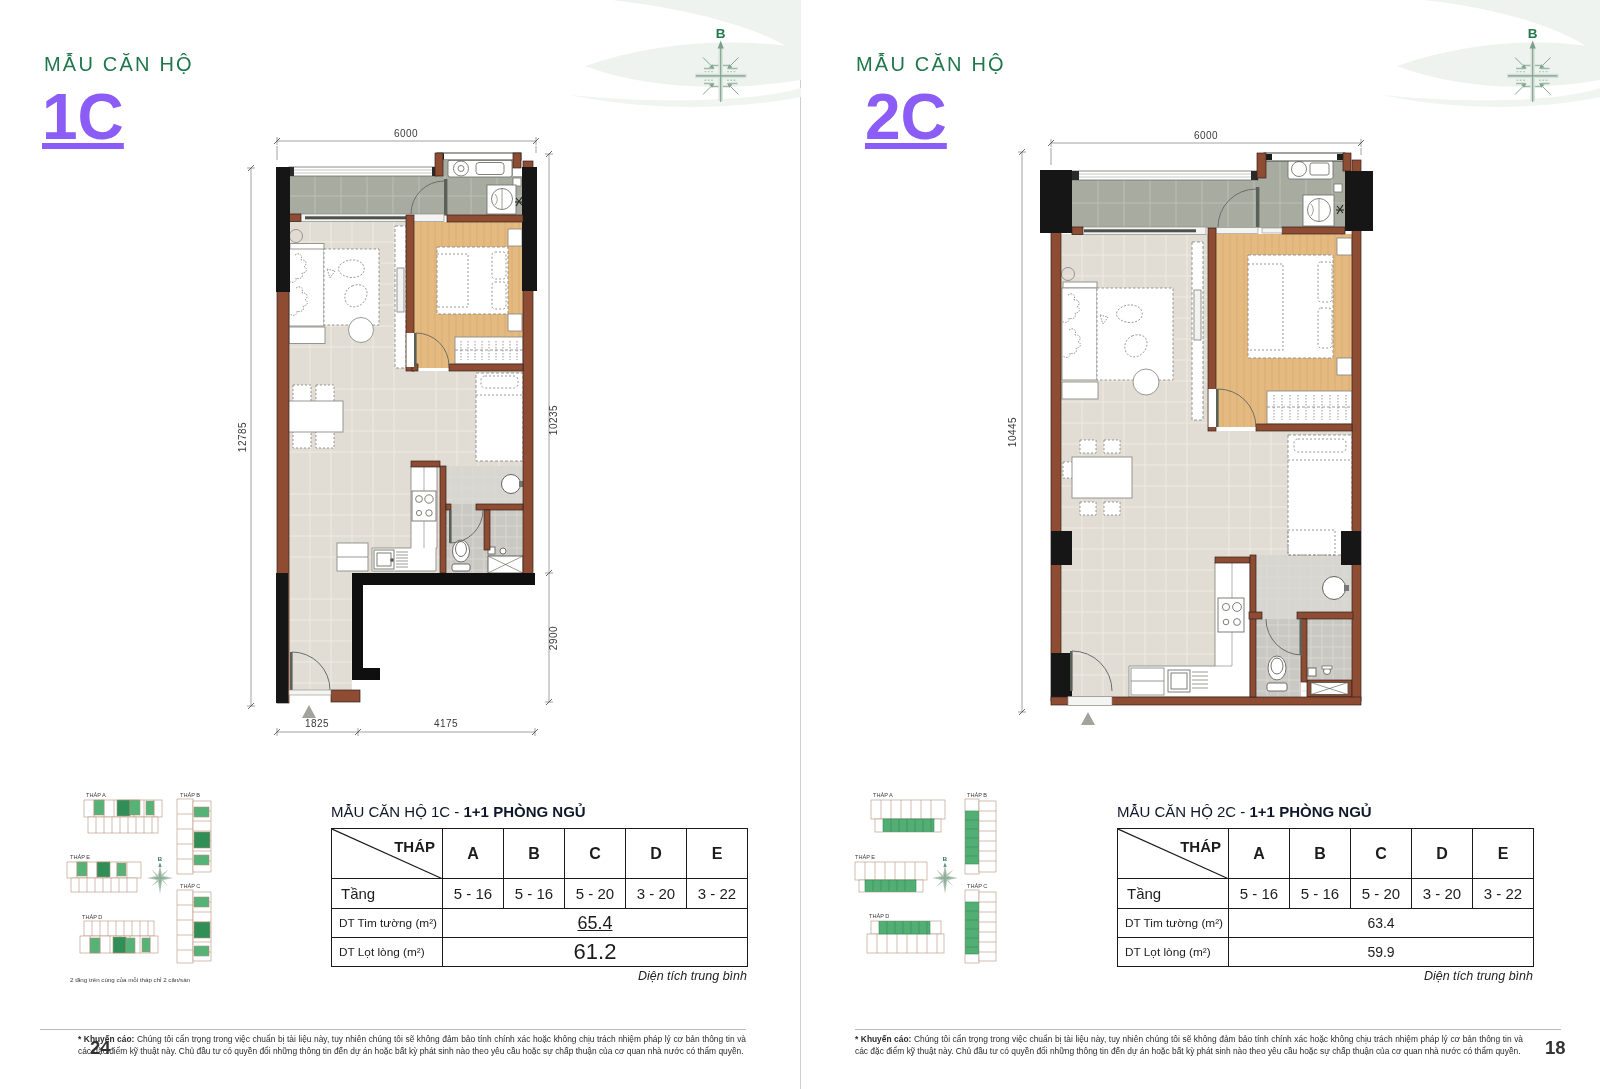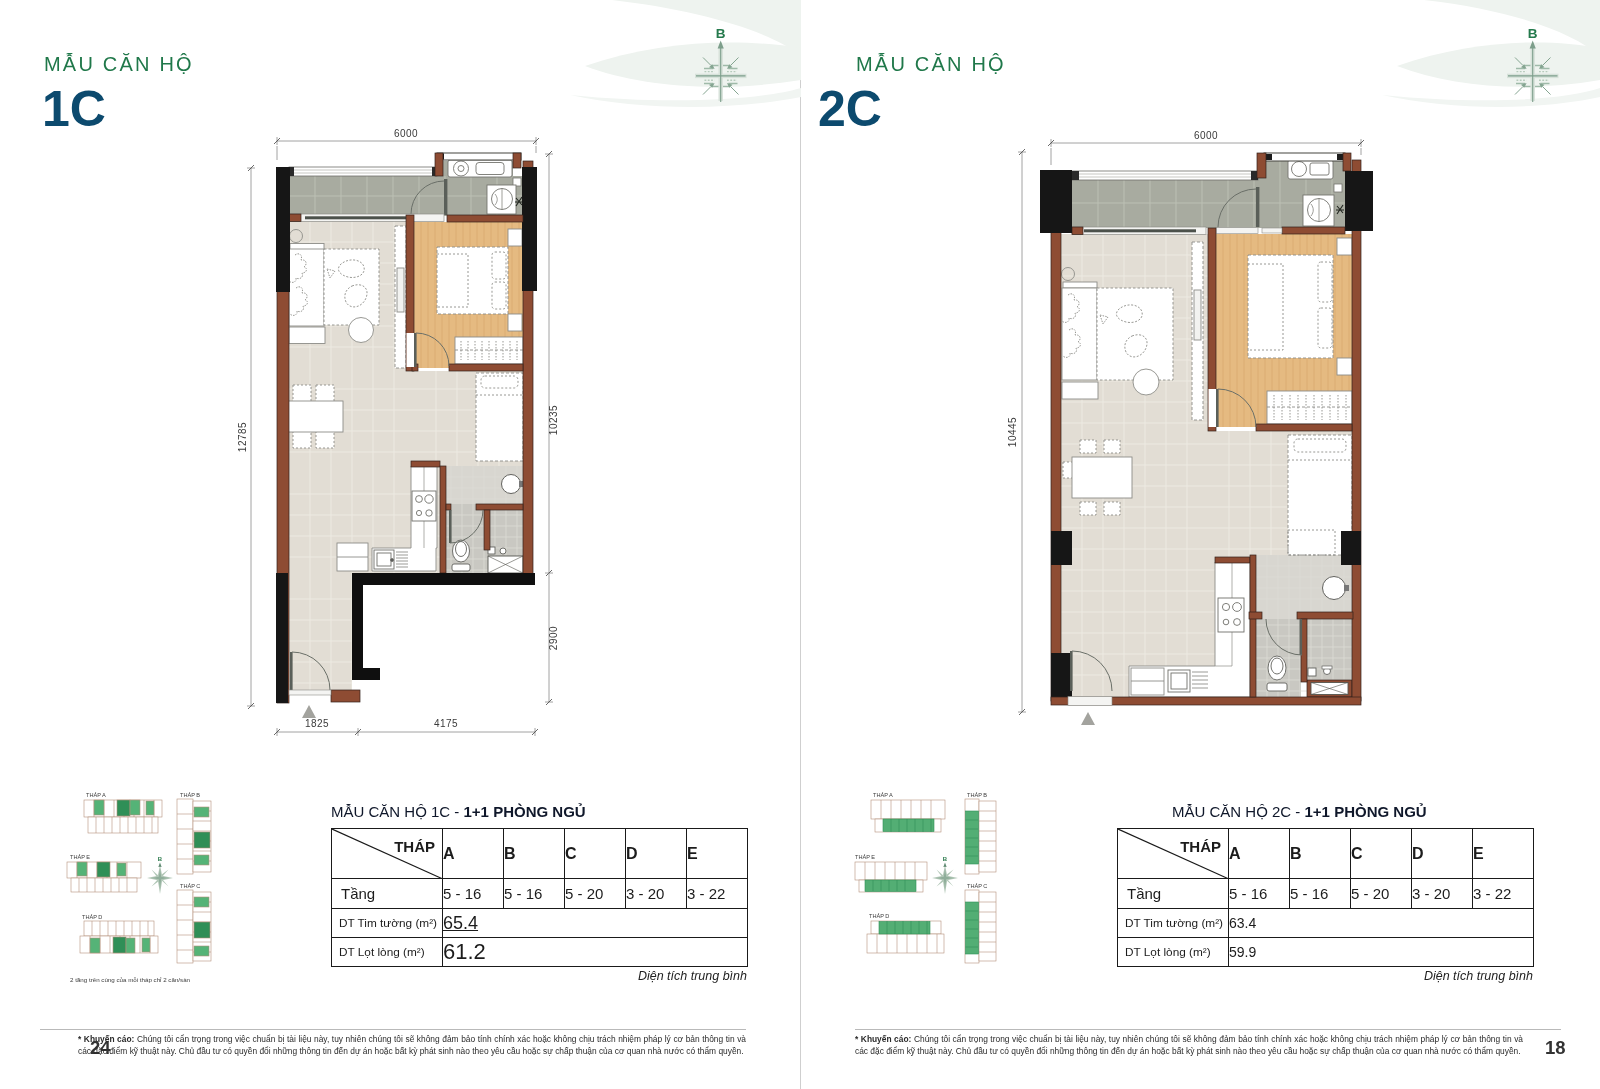--- a/index.html
+++ b/index.html
@@ -1,25 +1,25 @@
 <!DOCTYPE html>
 <html lang="vi"><head>
 <meta charset="utf-8">
 <title>Mau can ho</title>
 <style>
   html,body{margin:0;padding:0;}
   body{width:1600px;height:1089px;position:relative;background:#ffffff;
        font-family:"Liberation Sans", sans-serif;overflow:hidden;}
   .abs{position:absolute;}
   .ttl{color:#20784a;font-size:20px;letter-spacing:2.2px;font-weight:500;}
-  .code{color:#0c4a6e;font-size:50px;font-weight:700;}
+  .code{color:#8b5cf6;font-size:64px;font-weight:700;text-decoration:underline;}
   .tblhead{font-size:15px;color:#0f172a;}
   .tblhead b{font-weight:700;}
   table.spec{border-collapse:collapse;table-layout:fixed;}
-  table.spec td{border:1.2px solid #1a1a1a;color:#1c1c1c;text-align:left;vertical-align:middle;padding:0;white-space:nowrap;overflow:hidden;}
+  table.spec td{border:1.2px solid #1a1a1a;color:#1c1c1c;text-align:center;vertical-align:middle;padding:0;white-space:nowrap;overflow:hidden;}
   .dtbr{font-style:italic;font-size:12.5px;color:#222;}
   .disc{font-size:8.4px;color:#2a2a2a;line-height:1.45;letter-spacing:0;}
   .pgnum{font-size:18.5px;font-weight:700;color:#333;}
   .hr{position:absolute;height:1px;background:#b9b9b9;}
 </style>
 </head>
 <body>
 
 <div class="abs" style="left:800px;top:0;width:1px;height:1089px;background:#cfcfcf;"></div>
 
@@ -461,21 +461,21 @@
 <div class="abs disc" style="left:78px;top:1033px;width:668px;text-align:justify;"><b>* Khuyến cáo:</b> Chúng tôi cẩn trọng trong việc chuẩn bị tài liệu này, tuy nhiên chúng tôi sẽ không đảm bảo tính chính xác hoặc không chịu trách nhiệm pháp lý cơ bản thông tin và các đặc điểm kỹ thuật này. Chủ đầu tư có quyền đổi những thông tin đến dự án hoặc bất kỳ phát sinh nào theo yêu cầu hoặc sự chấp thuận của cơ quan nhà nước có thẩm quyền.</div>
 
 <svg class="abs" style="left:1357px;top:0;" width="243" height="120" viewBox="1357 0 243 120">
   <path d="M1424,0 C 1512,10 1572,32 1600,56 L1600,0 Z" fill="#eef3ef"></path>
   <path d="M1397,66 C 1472,40 1545,38 1600,48 L1600,80 C 1525,93 1452,87 1397,66 Z" fill="#eef3ef"></path>
   <path d="M1382,95 C 1482,105 1565,100 1600,88 L1600,97 C 1535,111 1452,110 1382,95 Z" fill="#f1f5f2"></path>
 </svg>
 
 <div class="abs ttl" style="left:856px;top:53px;">MẪU CĂN HỘ</div>
 
-<div class="abs code" style="left:818px;top:80px;">2C</div>
+<div class="abs code" style="left:865px;top:80px;">2C</div>
 
 <svg class="abs" style="left:1488px;top:24px;" width="100" height="84" viewBox="0 0 100 84">
   <g fill="none">
     <rect x="42.5" y="24" width="4.4" height="53" fill="#d7e2da"></rect>
     <rect x="19" y="49.7" width="51.5" height="4.4" fill="#d7e2da"></rect>
     <path d="M28,44.5 h8.5 v-3 l6,0 M28,59.5 h8.5 v3 l6,0 M61.5,44.5 h-8.5 v-3 l-6,0 M61.5,59.5 h-8.5 v3 l-6,0" stroke="#9fbaa9" stroke-width="1.3"></path>
     <line x1="44.7" y1="23" x2="44.7" y2="78" stroke="#7d9e8b" stroke-width="1.1"></line>
     <line x1="20" y1="51.9" x2="69.5" y2="51.9" stroke="#7d9e8b" stroke-width="1.1"></line>
     <path d="M44.7,16.5 L41.6,24.5 L47.8,24.5 Z" fill="#7d9e8b"></path>
     <g stroke="#85a591" stroke-width="1">
@@ -808,21 +808,21 @@
   <g stroke="#b5917c" stroke-width="0.6" fill="#ffffff">
     <rect x="871" y="921" width="70" height="13"></rect>
     <rect x="867" y="934" width="77" height="19"></rect>
     <path d="M877,934 V953 M887,934 V953 M897,934 V953 M907,934 V953 M917,934 V953 M927,934 V953 M937,934 V953"></path>
     <rect x="879" y="921.5" width="51" height="12.5" fill="#53ae74" stroke="#2f8f57"></rect>
     <path d="M887,921 V934 M895,921 V934 M903,921 V934 M911,921 V934 M919,921 V934 M927,921 V934" stroke="#2f8f57"></path>
   </g>
   </g>
 </svg>
 
-<div class="abs tblhead" style="left:1172px;top:803px;">MẪU CĂN HỘ 2C - <b>1+1 PHÒNG NGỦ</b></div>
+<div class="abs tblhead" style="left:1117px;top:803px;">MẪU CĂN HỘ 2C - <b>1+1 PHÒNG NGỦ</b></div>
 
 <div class="abs" style="left:1117px;top:828px;">
 <table class="spec" style="width:416px;">
   <colgroup>
         <col style="width:111px">
         <col style="width:61px">
         <col style="width:61px">
         <col style="width:61px">
         <col style="width:61px">
         <col style="width:61px">

